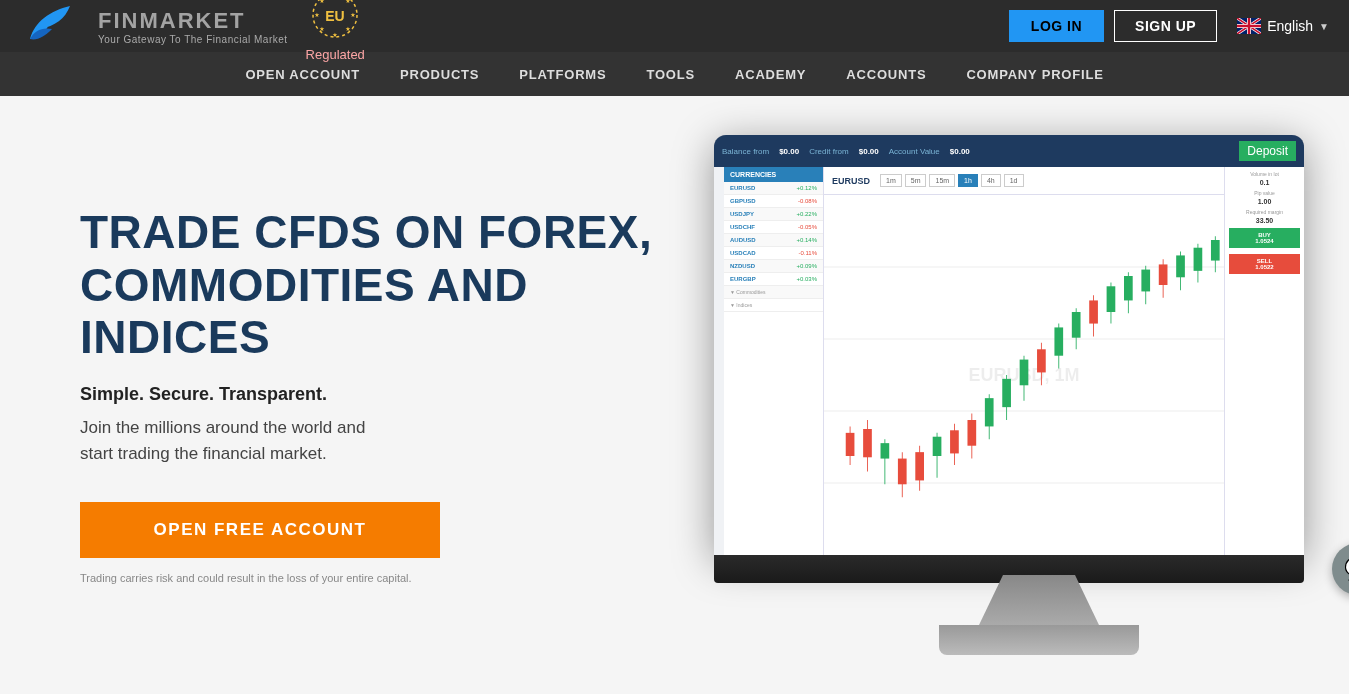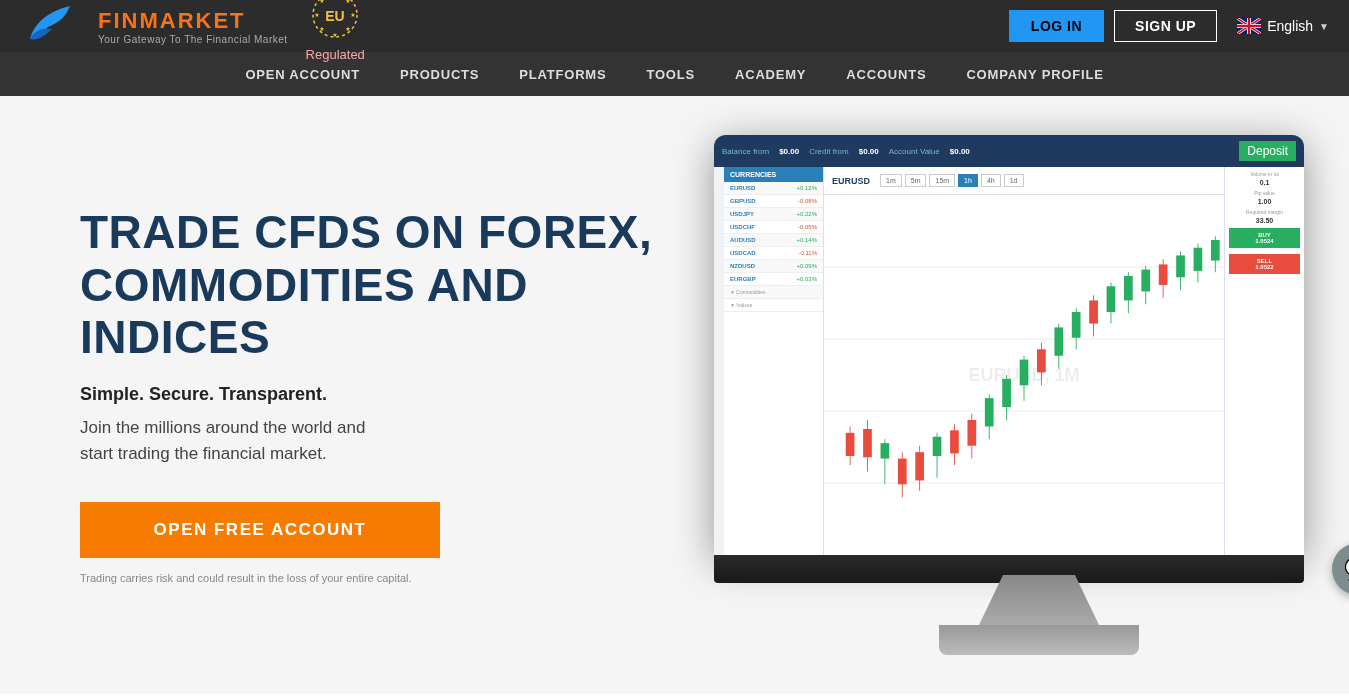--- a/index.html
+++ b/index.html
@@ -17,21 +17,21 @@
     .logo-area {
       display: flex;
       align-items: center;
       gap: 18px;
     }
     .logo-text {
       display: flex;
       flex-direction: column;
     }
     .logo-brand {
-      color: #f97316;
+      color: #a3a3a3;
       font-size: 22px;
       font-weight: bold;
       letter-spacing: 2px;
     }
     .logo-tagline {
       color: #aaa;
       font-size: 10px;
       letter-spacing: 0.5px;
     }
     .eu-badge {

